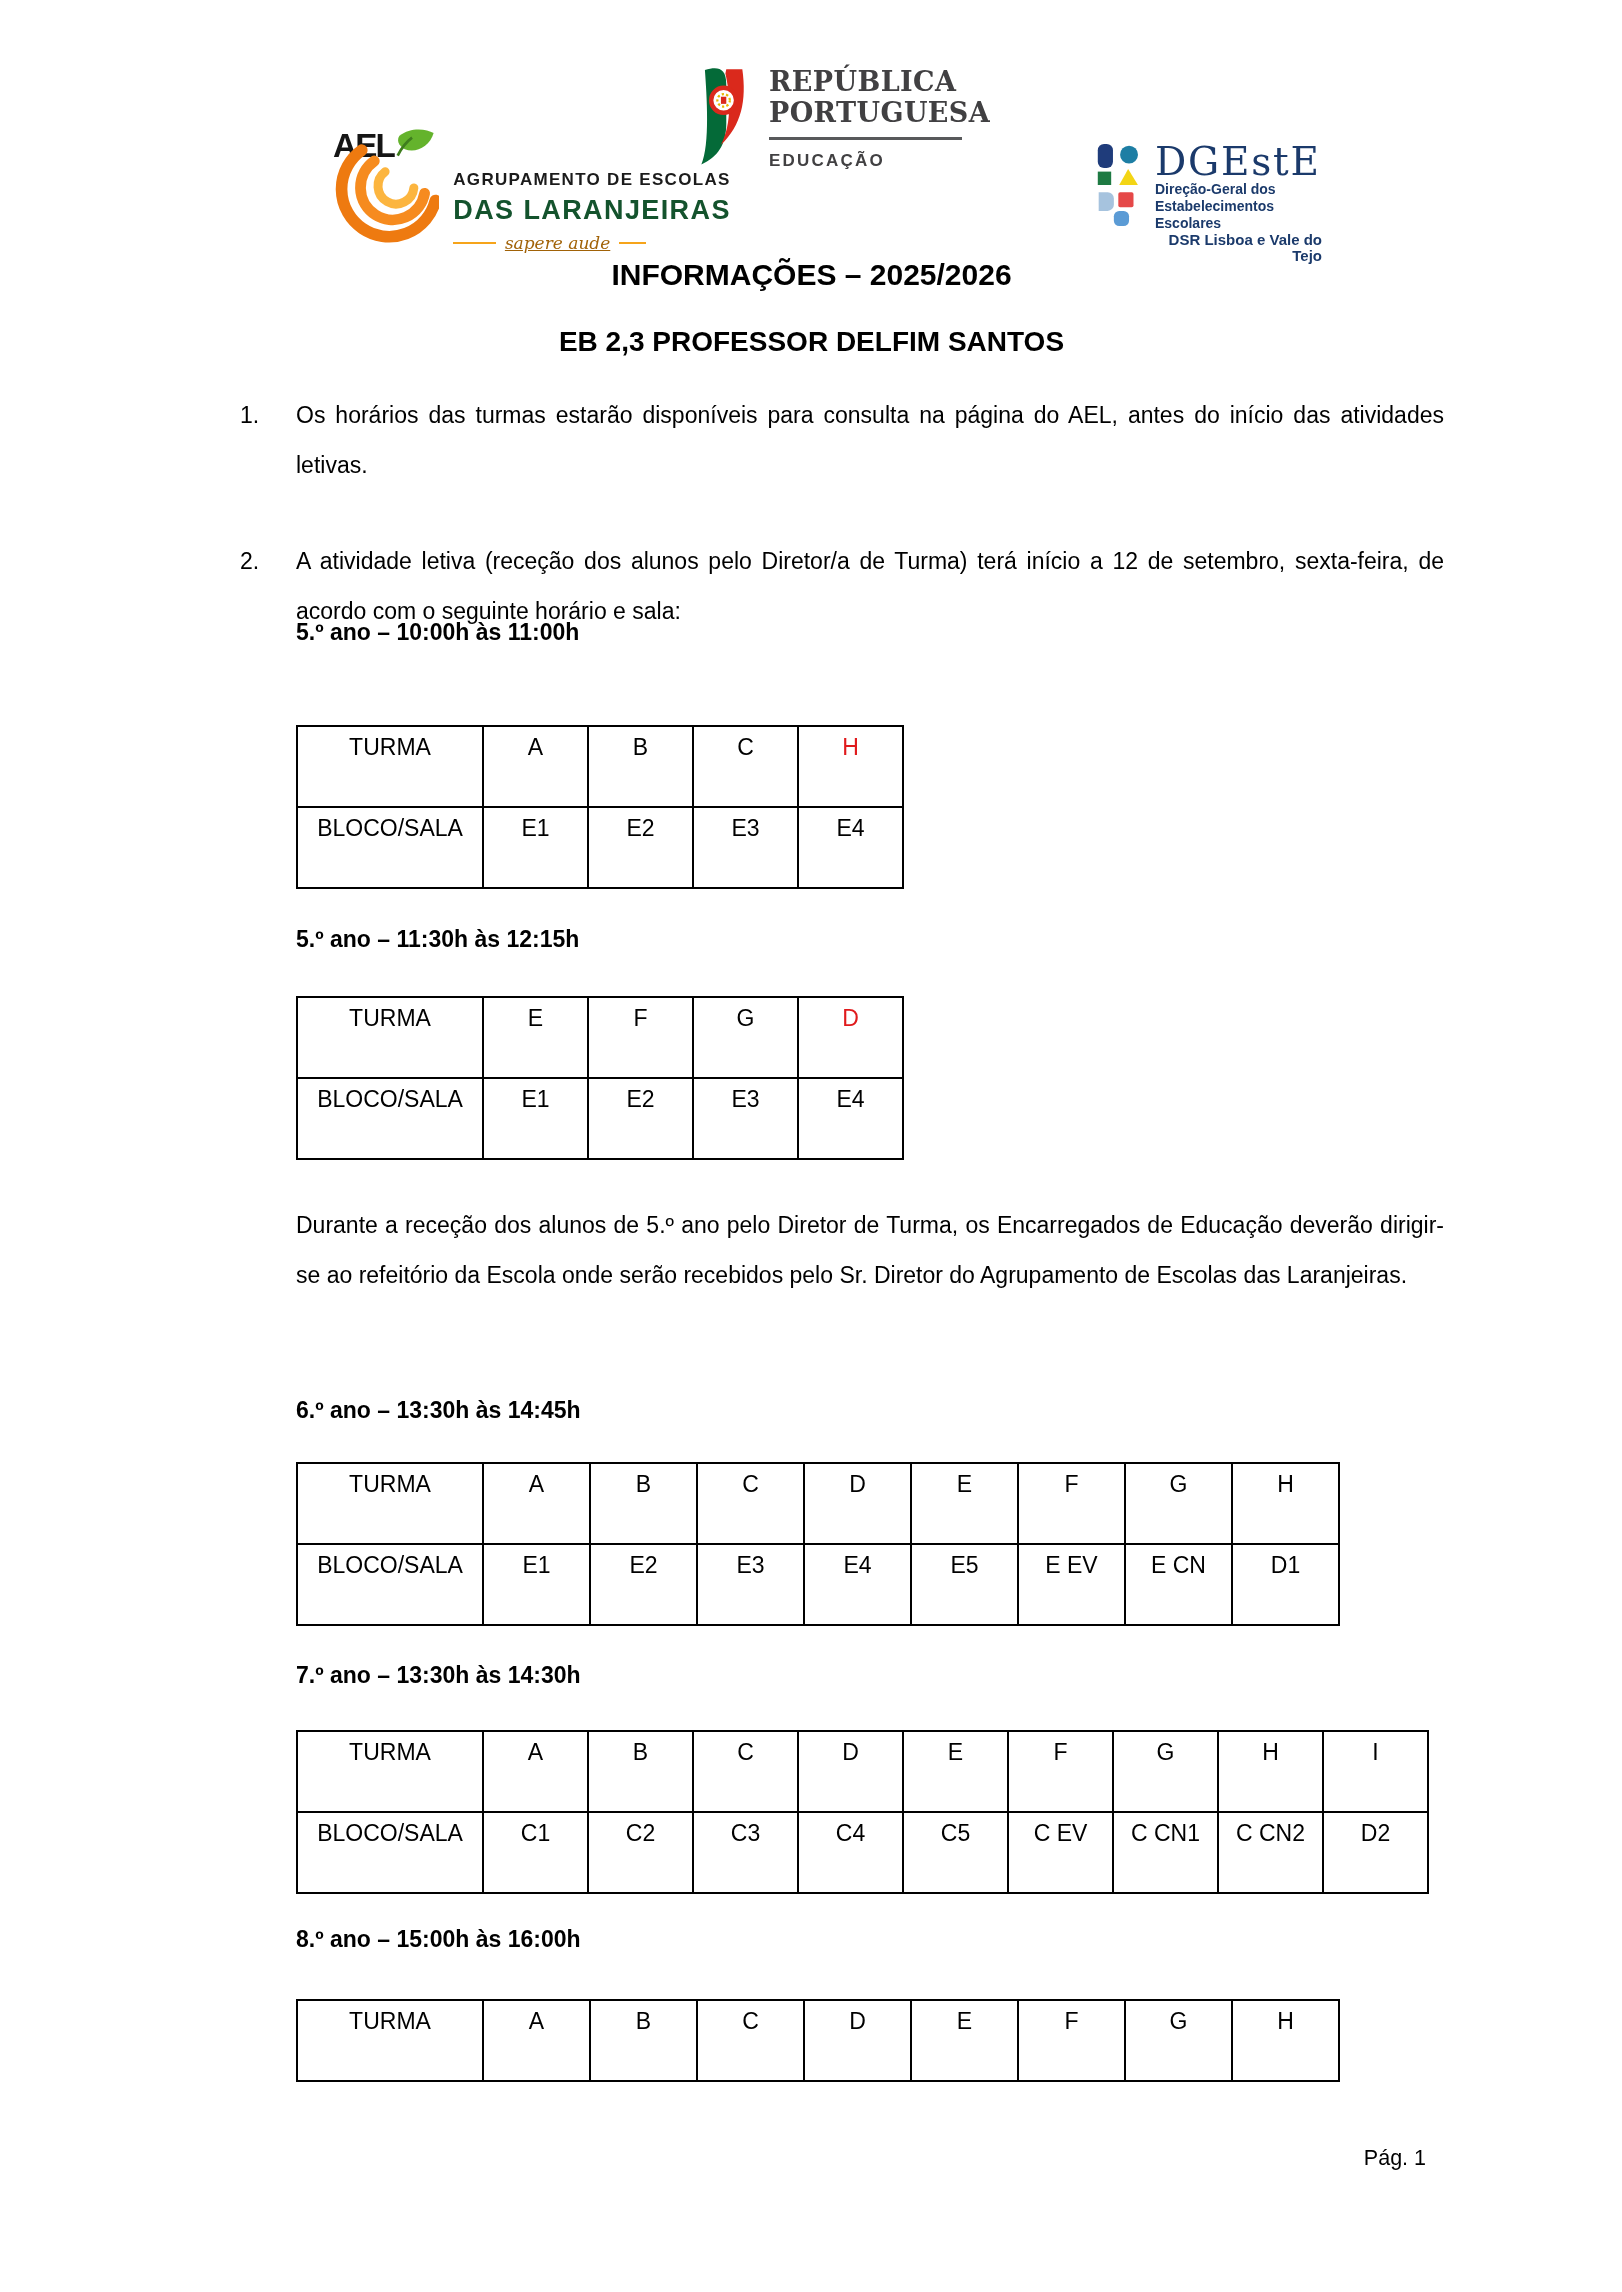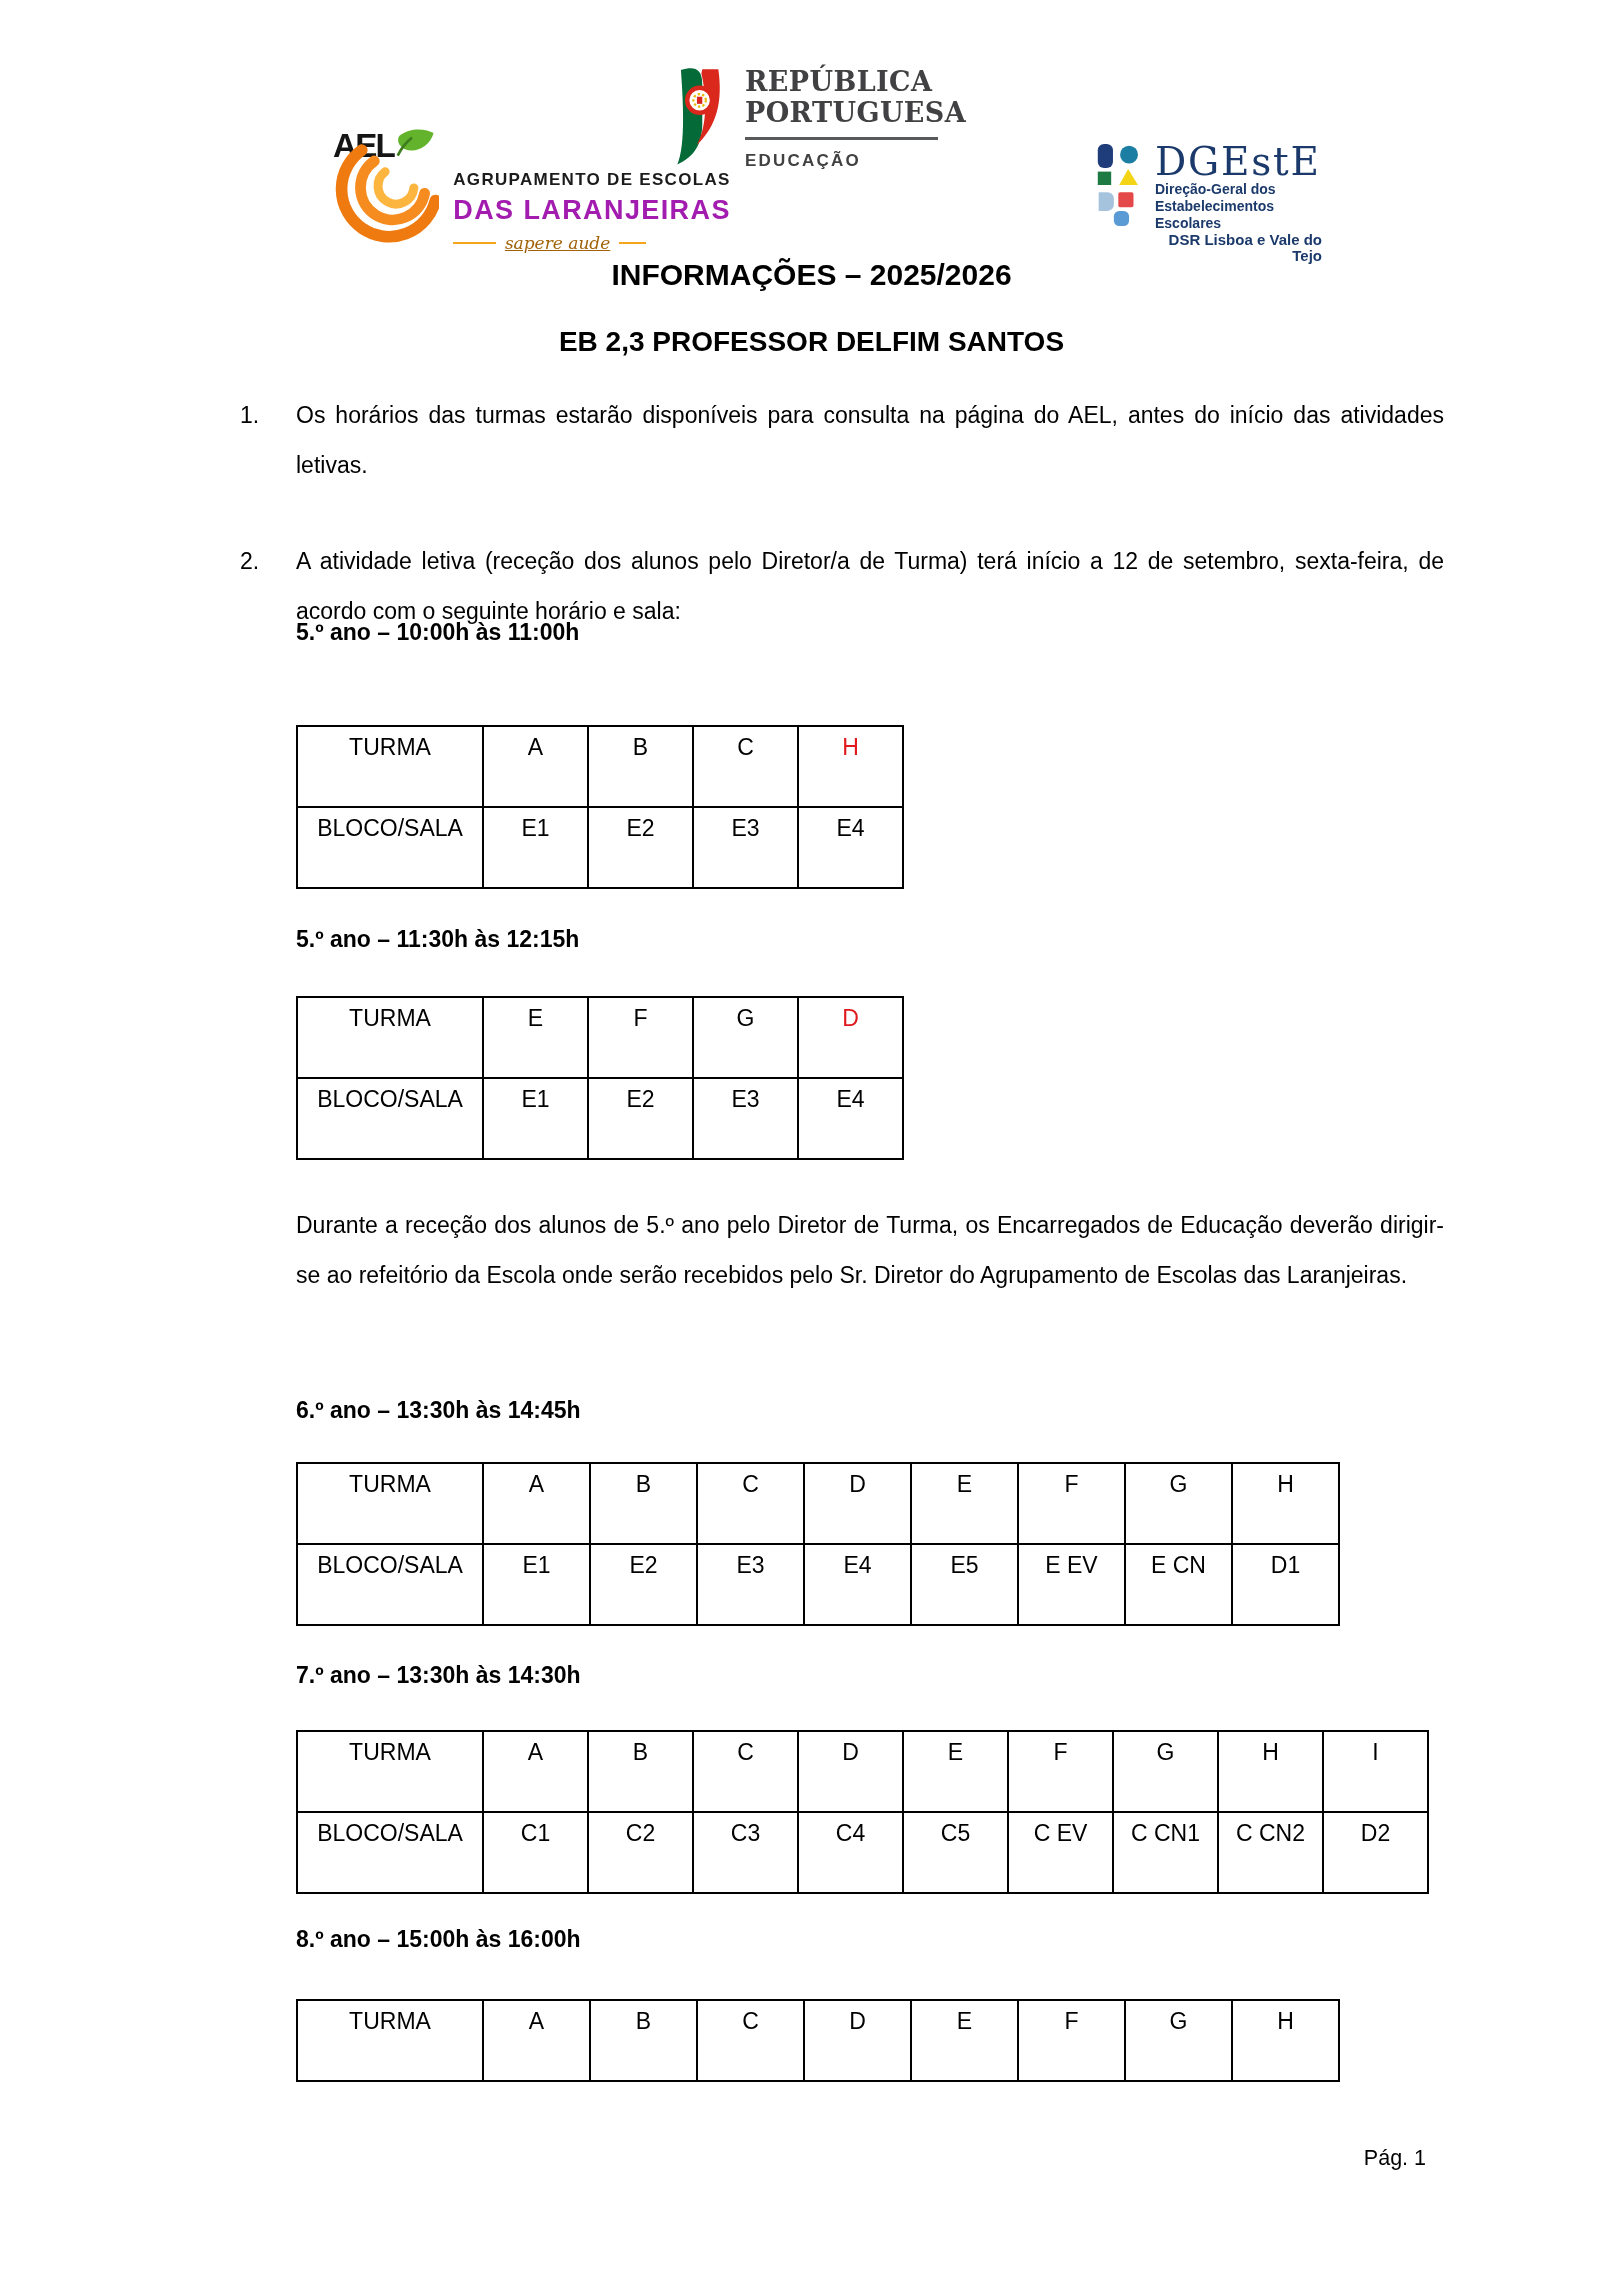--- a/index.html
+++ b/index.html
@@ -5,27 +5,27 @@
   html,body{margin:0;padding:0;background:#fff;}
   .page{
     position:relative;width:1623px;height:2293px;background:#ffffff;
     font-family:"Liberation Sans",sans-serif;color:#000;overflow:hidden;
   }
 
   
   .logo-ael{position:absolute;left:333px;top:125px;display:flex;align-items:flex-start;}
   .ael-textcol{margin-left:14.3px;margin-top:45px;width:193px;}
   .ael-line1{font-size:17px;font-weight:bold;letter-spacing:1.3px;color:#1b1b1b;white-space:nowrap;}
-  .ael-line2{font-size:27px;font-weight:bold;letter-spacing:1.4px;color:#a21caf;margin-top:4.5px;white-space:nowrap;}
+  .ael-line2{font-size:27px;font-weight:bold;letter-spacing:1.4px;color:#14532d;margin-top:4.5px;white-space:nowrap;}
   .ael-motto{margin-top:7.2px;display:flex;align-items:center;color:#a16207;
     font-family:"DejaVu Serif",serif;font-style:italic;font-size:17px;text-decoration:underline;}
   .ael-motto::before{content:"";flex:1;border-top:2.7px solid #f6a41a;margin-right:9px;}
   .ael-motto::after{content:"";width:27px;border-top:2.7px solid #f6a41a;margin-left:9px;}
 
-  .logo-rp{position:absolute;left:672px;top:66px;display:flex;align-items:flex-start;}
+  .logo-rp{position:absolute;left:696px;top:66px;display:flex;align-items:flex-start;}
   .rp-textcol{margin-left:16px;width:193px;}
   .rp-name{font-family:"DejaVu Serif",serif;font-size:27px;font-weight:bold;color:#414042;line-height:31px;letter-spacing:0.4px;}
   .rp-rule{border-top:3.6px solid #58595b;margin:9px 0 10.7px;}
   .rp-dept{font-size:17px;font-weight:bold;color:#414042;letter-spacing:2.2px;}
 
   .logo-dg{position:absolute;left:1096px;top:142px;display:flex;align-items:flex-start;}
   .dg-textcol{margin-left:9px;width:167px;}
   .dg-acronym{font-family:"DejaVu Serif",serif;font-weight:normal;font-size:39px;line-height:39px;color:#1b3a6b;letter-spacing:1.8px;}
   .dg-line{font-size:14px;font-weight:bold;color:#1b3a6b;line-height:17px;}
   .dg-line3{font-size:15px;font-weight:bold;color:#1b3a6b;text-align:right;line-height:16px;}

